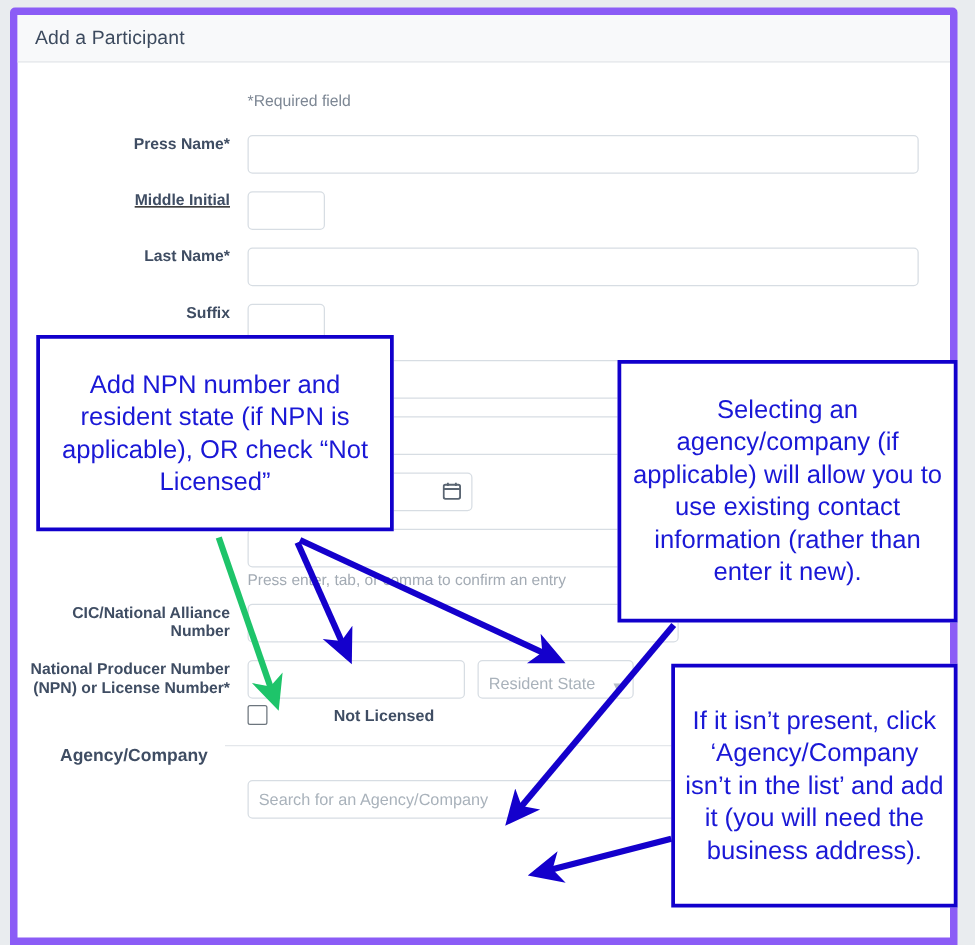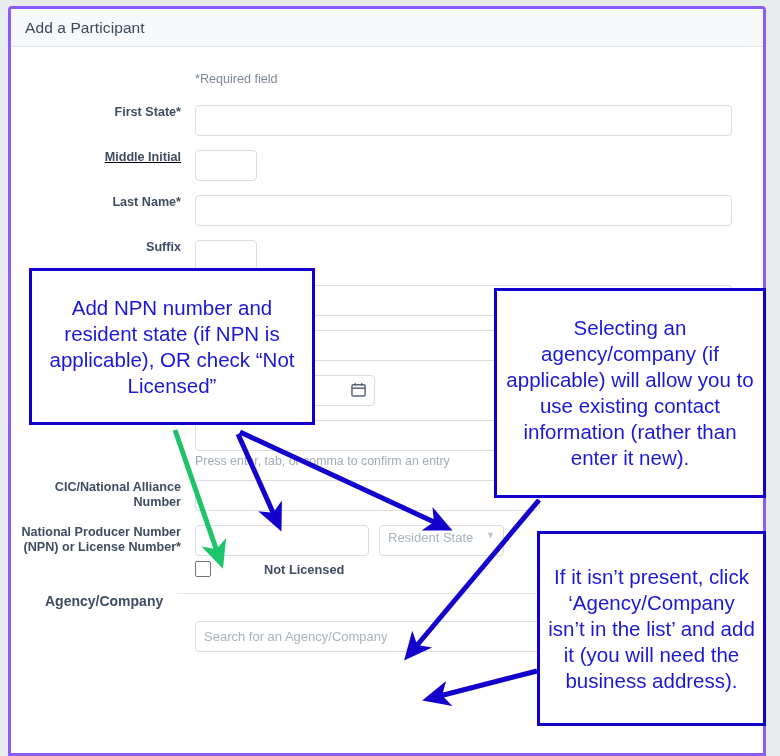--- a/index.html
+++ b/index.html
@@ -14,21 +14,21 @@
     position: relative;
     width: 780px; height: 756px;
     background: #e9ecef;
   }
   
   .card {
     position: absolute;
     left: 8px; top: 6px;
     width: 758px; height: 750px;
     background: #ffffff;
-    border: 3px solid #8b5cf6;
+    border: 6px solid #8b5cf6;
     border-top-left-radius: 4px;
     border-top-right-radius: 4px;
     box-sizing: border-box;
     overflow: hidden;
   }
   .card-header {
     height: 38px;
     background: #f8f9fa;
     border-bottom: 1px solid #e3e6ea;
     display: flex; align-items: center;
@@ -170,21 +170,21 @@
     <div class="card-body">
 
       <div class="form-row" style="margin-top:22px;">
         <div class="lbl"></div>
         <div class="ctl">
           <span class="req-note" style="padding-left:0;">*Required field</span>
         </div>
       </div>
 
       <div class="form-row" style="margin-top:18px;">
-        <div class="lbl">First State*</div>
+        <div class="lbl">Press Name*</div>
         <div class="ctl">
           <input class="tb w-full" type="text" value="" style="">
         </div>
       </div>
 
       <div class="form-row" style="margin-top:14px;text-decoration:underline;">
         <div class="lbl">Middle Initial</div>
         <div class="ctl">
           <input class="tb w-sm" type="text" value="" style="">
         </div>
@@ -246,21 +246,21 @@
         <div class="ctl">
           <input class="tb w-mid" type="text" value="" style="">
         </div>
       </div>
 
       <div class="form-row" style="margin-top:14px;">
         <div class="lbl">National Producer Number (NPN) or License Number*</div>
         <div class="ctl">
           <div style="display:flex; align-items:flex-start; gap:10px;">
             <input class="tb" style="width: 174px;" type="text" value="">
-            <div class="fakeinput w-state" style="display:flex;align-items:flex-start;justify-content:space-between;color:#a9b2bb;">
+            <div class="fakeinput w-state" style="display:flex;align-items:flex-end;justify-content:space-between;color:#a9b2bb;">
               <span>Resident State</span>
               <span style="font-size:9px;color:#b9c0c8;">▼</span>
             </div>
           </div>
           <div class="chkrow">
             <span class="chkbox"></span>
             <span class="chklabel">Not Licensed</span>
           </div>
         </div>
       </div>

